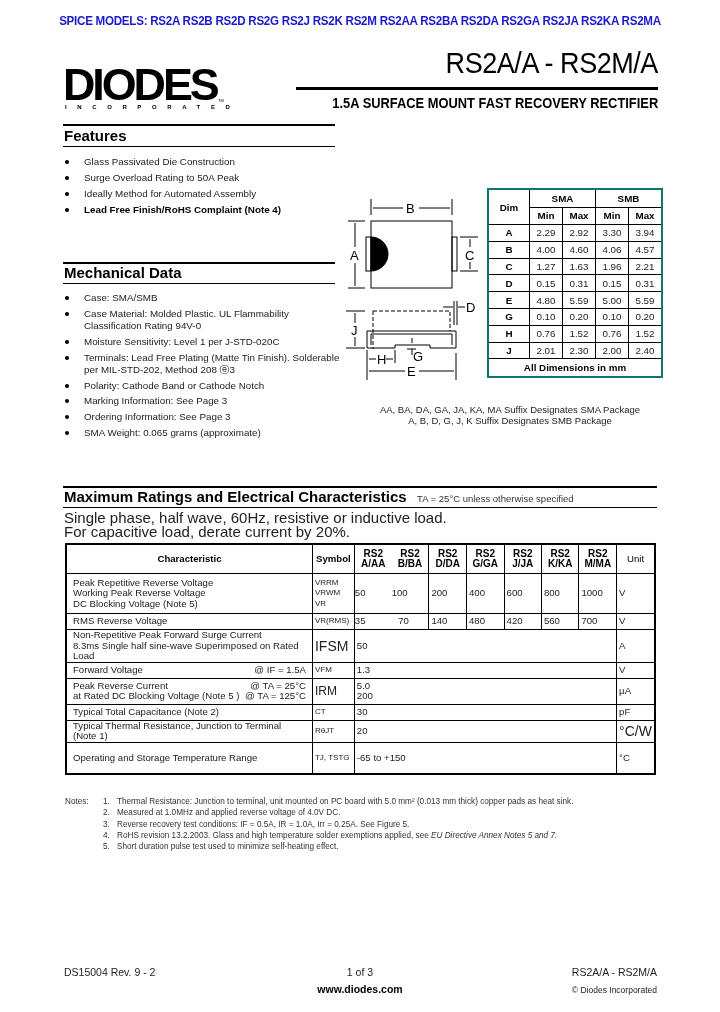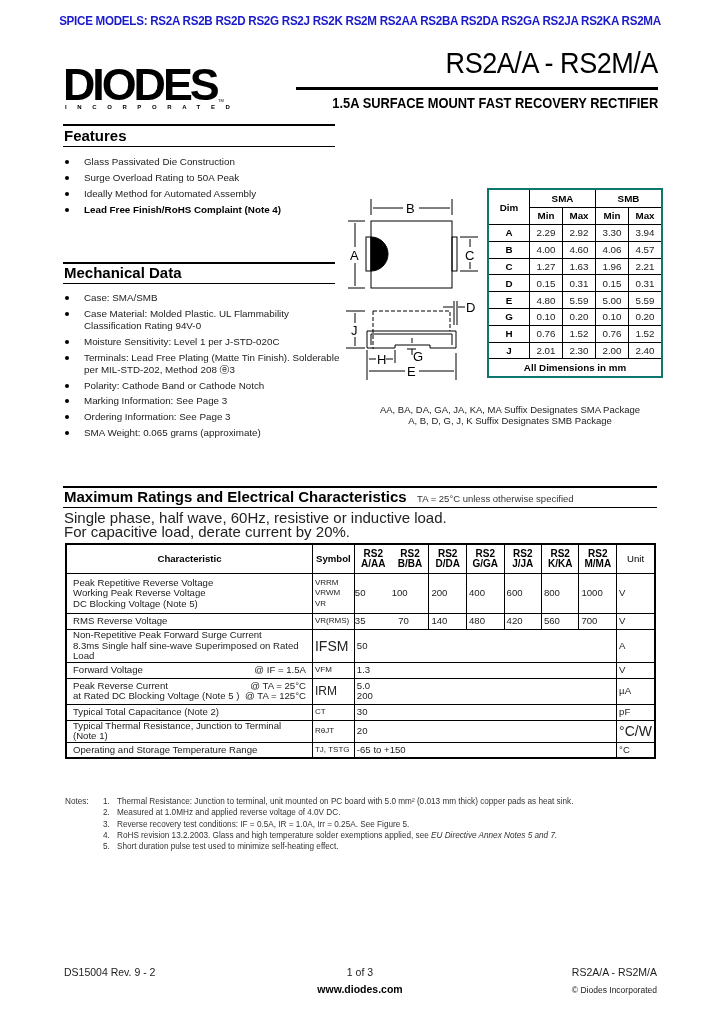--- a/index.html
+++ b/index.html
@@ -359,21 +359,21 @@
       <td class="c" style="font-size:8px;">CT</td>
       <td class="c" colspan="7">30</td>
       <td class="c">pF</td>
     </tr>
     <tr style="height:16px;">
       <td>Typical Thermal Resistance, Junction to Terminal (Note 1)</td>
       <td class="c" style="font-size:8px;">RθJT</td>
       <td class="c" colspan="7">20</td>
       <td class="c" style="font-size:14px;">°C/W</td>
     </tr>
-    <tr style="height:16px;">
+    <tr style="height:32px;">
       <td>Operating and Storage Temperature Range</td>
       <td class="c" style="font-size:8px;margin-left:36px;">TJ, TSTG</td>
       <td class="c" colspan="7">-65 to +150</td>
       <td class="c">°C</td>
     </tr>
   </tbody>
 </table>
 
 <div class="abs notes">
   <span class="lbl">Notes:</span>

